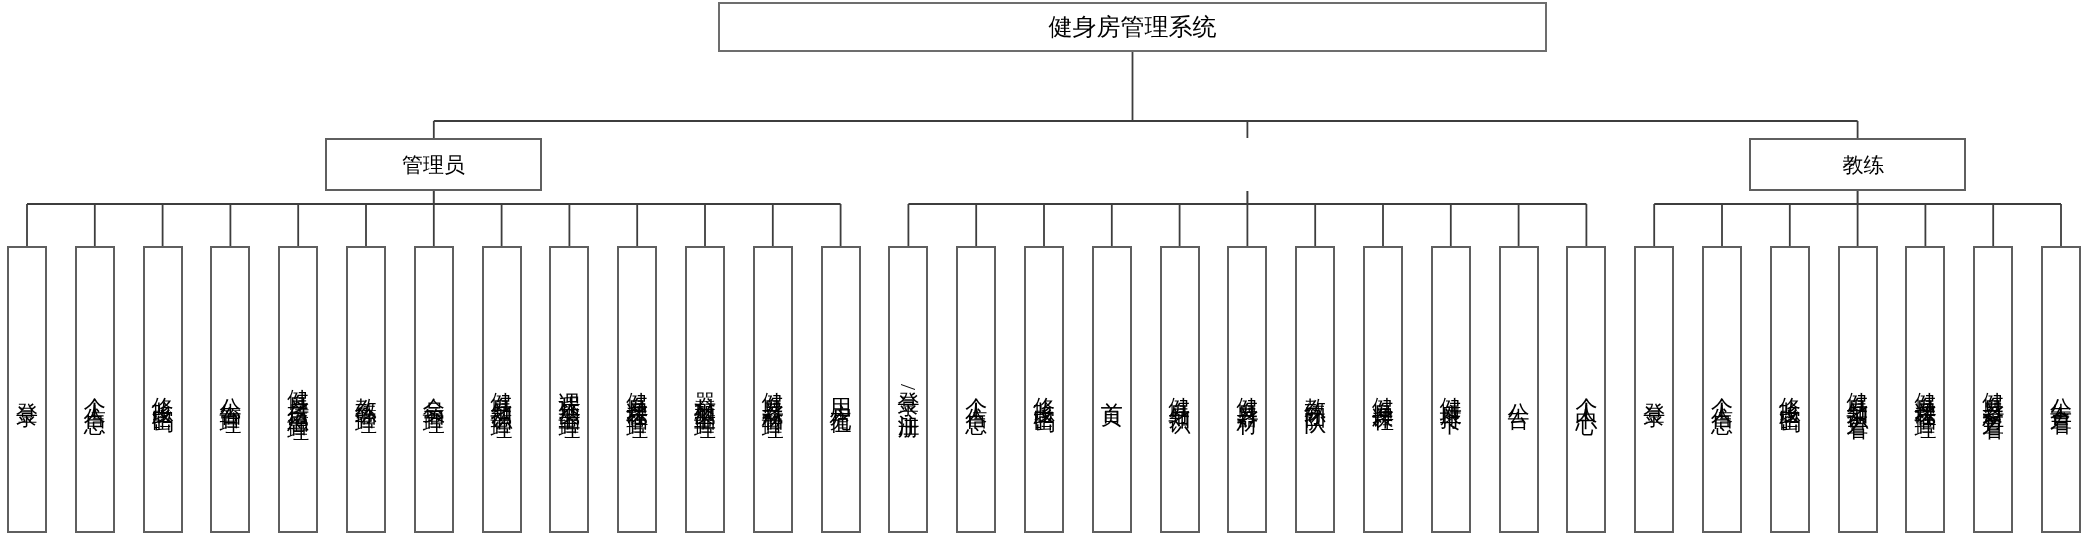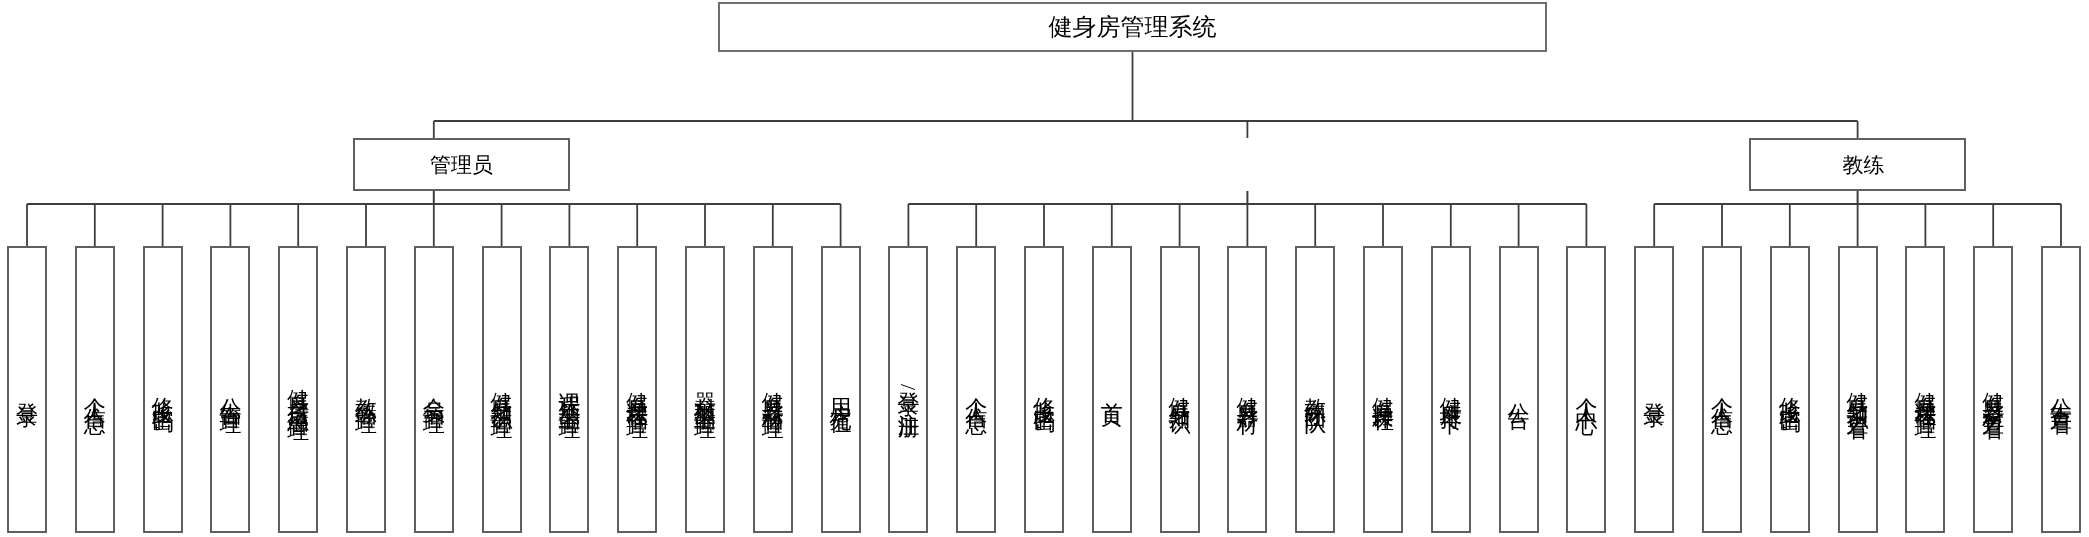--- a/index.html
+++ b/index.html
@@ -34,21 +34,21 @@
     left: 718px; top: 2px;
     width: 829px; height: 50px;
     border-color: #6d6d6d;
     font-size: 24px;
   }
   .branch {
     top: 138px;
     width: 217px; height: 53px;
     font-size: 21px;
   }
-  .b0 { left: 325px; margin-left: 28px; }
+  .b0 { left: 325px; }
   .b1 { left: 1139px; }
   .b2 { left: 1749px; padding-left: 12px; }
   .leaf {
     top: 246px;
     width: 40px; height: 287px;
   }
   .leaf > span {
     writing-mode: vertical-rl;
     text-orientation: mixed;
     font-size: 22px;

